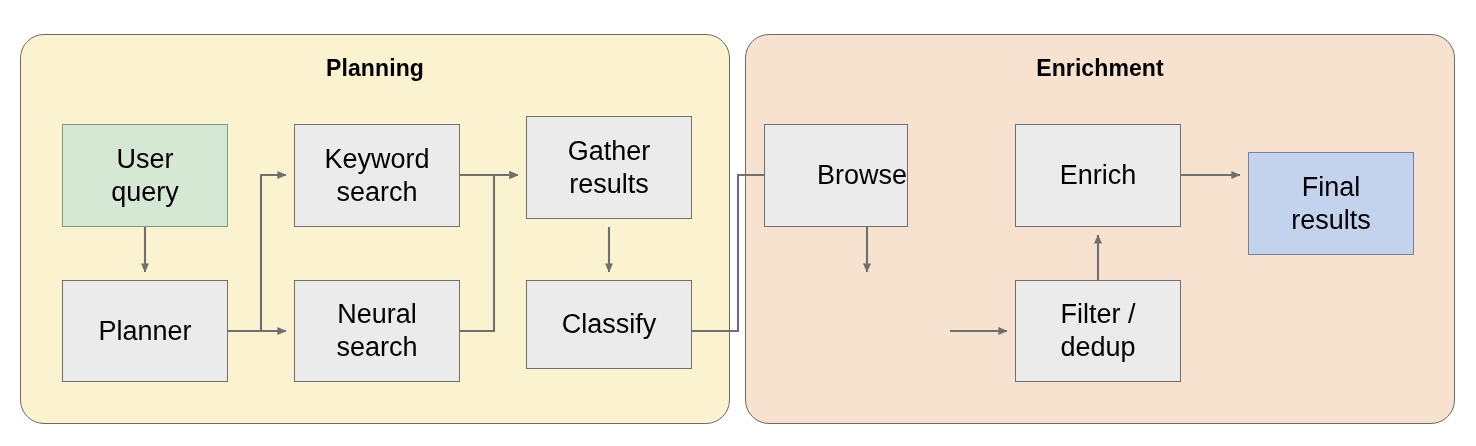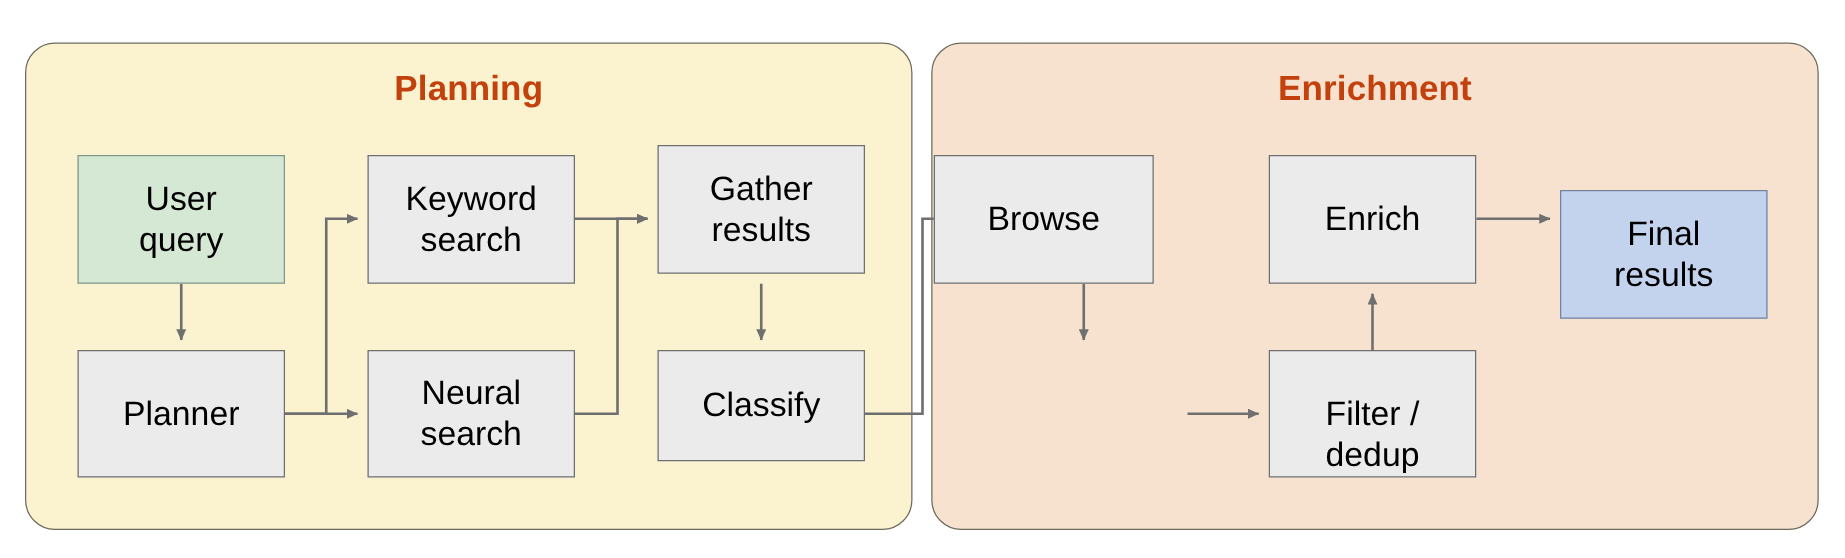--- a/index.html
+++ b/index.html
@@ -30,23 +30,23 @@
     box-sizing: border-box;
     border: 1.6px solid #6e6a5e;
     border-radius: 24px;
   }
   .panel-title {
     position: absolute;
     left: 0;
     right: 0;
     top: 20px;
     text-align: center;
-    font-size: 28px;
+    font-size: 23px;
     font-weight: bold;
-    color: #c2410c;
+    color: #000000;
     letter-spacing: 0.1px;
   }
   .node {
     position: absolute;
     box-sizing: border-box;
     border: 1.6px solid #6f6f6f;
     background: #ebebeb;
     display: flex;
     align-items: center;
     justify-content: center;
@@ -114,30 +114,30 @@
 
   <div class="node" id="node-gather-results" style="left: 526px; top: 116px; width: 166px; height: 103px;">
     <span class="label">Gather
 results</span>
   </div>
 
   <div class="node" id="node-classify" style="left: 526px; top: 280px; width: 166px; height: 89px;">
     <span class="label">Classify</span>
   </div>
 
-  <div class="node" id="node-browse" style="left: 747px; top: 124px; width: 176px; height: 103px;">
+  <div class="node" id="node-browse" style="left: 764px; top: 124px; width: 144px; height: 103px; justify-content: flex-end;">
     <span class="label">Browse</span>
   </div>
 
 
   <div class="node" id="node-enrich" style="left: 1015px; top: 124px; width: 166px; height: 103px;">
     <span class="label">Enrich</span>
   </div>
 
-  <div class="node" id="node-filter-dedup" style="left: 1015px; top: 280px; width: 166px; height: 102px; align-items: flex-end;">
+  <div class="node" id="node-filter-dedup" style="left: 1015px; top: 280px; width: 166px; height: 102px;">
     <span class="label">Filter /
 dedup</span>
   </div>
 
   <div class="node blue" id="node-final-results" style="left: 1248px; top: 124px; width: 166px; height: 103px; margin-top: 28px;">
     <span class="label">Final
 results</span>
   </div>
 
 </div>

